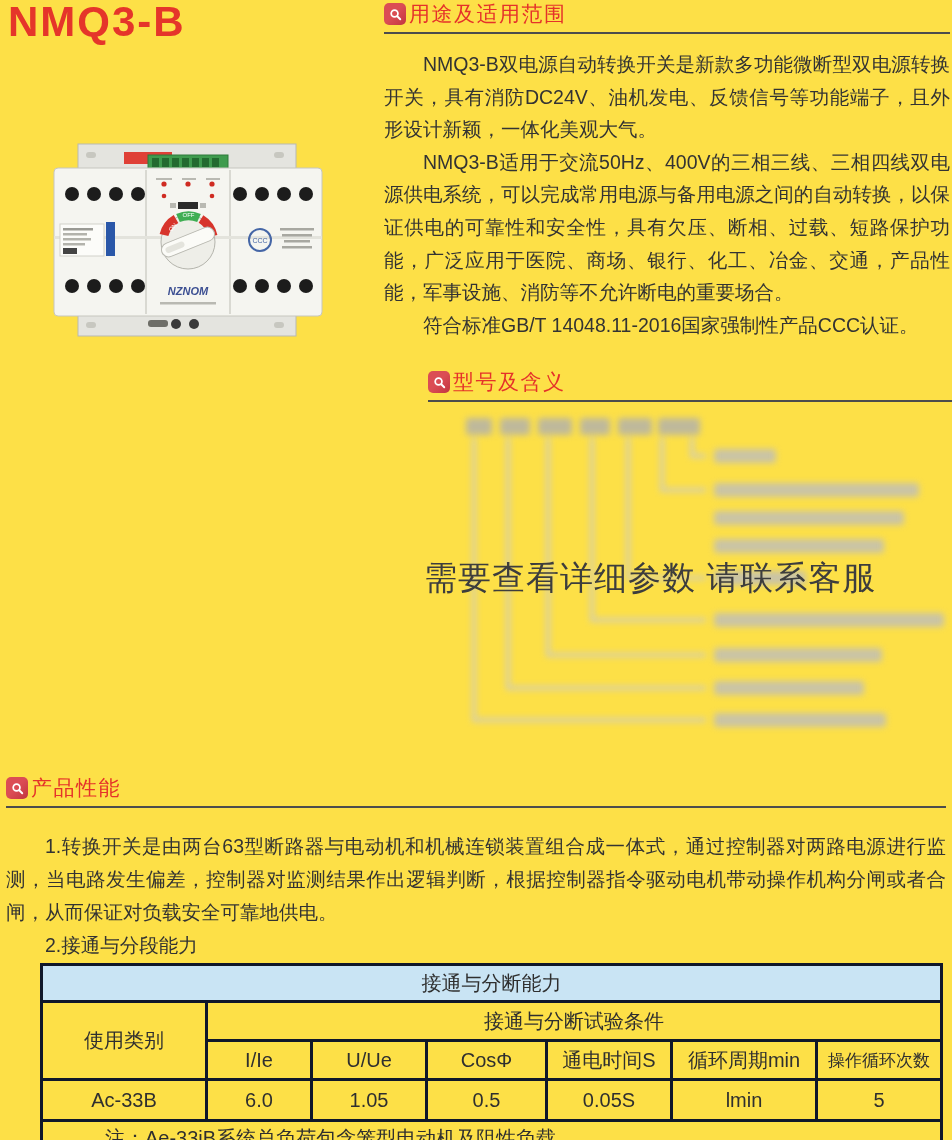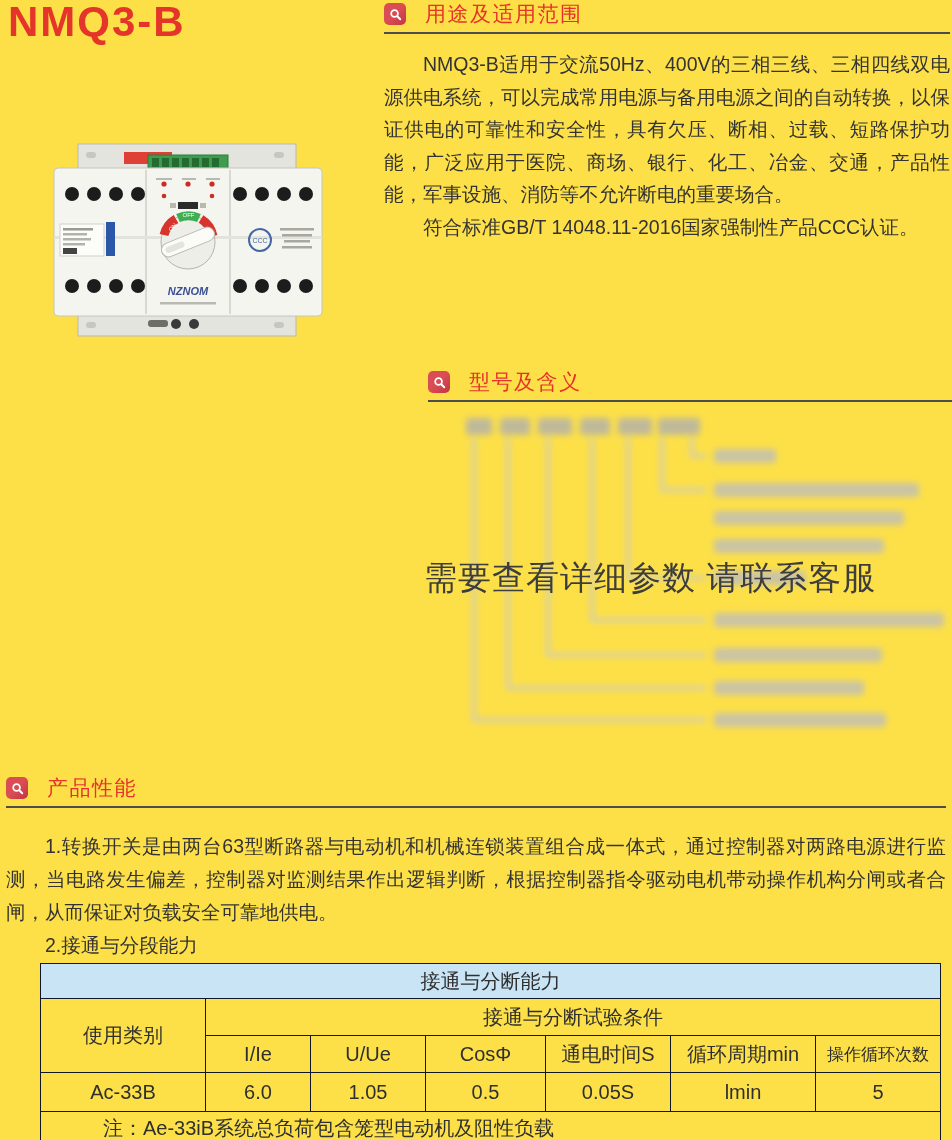--- a/index.html
+++ b/index.html
@@ -8,21 +8,21 @@
 
   
   .brand-title{position:absolute;left:8px;top:-2px;font-size:42px;font-weight:bold;color:#e5352a;letter-spacing:2px;}
   .brand-sub{position:absolute;left:8px;top:46px;font-size:27px;color:#2d2d2d;letter-spacing:.5px;}
 
   
   .photo{position:absolute;left:28px;top:140px;width:322px;height:202px;}
 
   
   .sec{position:absolute;}
-  .sec-head{display:flex;align-items:center;gap:19px;height:24px;}
+  .sec-head{display:flex;align-items:center;gap:3px;height:24px;}
   .sec-icon{flex:0 0 22px;width:22px;height:22px;border-radius:5px;
     background:linear-gradient(135deg,#db4d54 48%,#c23540 100%);
     display:flex;align-items:center;justify-content:center;}
   .sec-title{color:#e5322a;font-size:21px;letter-spacing:1.5px;}
   .sec-rule{border:none;border-top:2px solid #4c4c4c;margin:6px 0 0 0;}
 
   .para{font-size:19.5px;line-height:32.6px;text-align:justify;text-indent:2em;color:#333;margin:0;}
 
   .right-col{position:absolute;left:384px;top:2px;width:566px;}
   .right-col .text-block{margin-top:14px;}
@@ -32,21 +32,21 @@
   .overlay-notice{position:absolute;left:424px;top:556px;width:528px;font-size:33px;color:#3d3d3d;
     letter-spacing:1px;white-space:nowrap;}
 
   
   .perf-text{position:absolute;left:6px;top:830px;width:940px;}
   .perf-text p{margin:0;}
   .perf-sub{font-size:19.5px;line-height:33px;text-indent:2em;color:#333;margin:0;}
 
   
   .spec-table{position:absolute;left:40px;top:963px;width:900px;border-collapse:collapse;table-layout:fixed;}
-  .spec-table td{border:1px solid #0f172a;text-align:center;font-size:20px;color:#2f2f2f;padding:0;
+  .spec-table td{border:3px solid #0f172a;text-align:center;font-size:20px;color:#2f2f2f;padding:0;
     overflow:hidden;white-space:nowrap;}
   .spec-table .t-title{background:#c9e4f4;height:34px;font-size:20px;}
   .spec-table .t-group{height:36px;}
   .spec-table .t-sub{height:36px;}
   .spec-table .t-data{height:38px;border-radius:10px;}
   .spec-table .t-note{height:33px;text-align:left;padding-left:62px;font-size:20px;}
   .small-cell{font-size:17px !important;}
 </style>
 </head>
 <body>
@@ -167,20 +167,21 @@
       <span class="sec-icon">
         <svg width="15" height="15" viewBox="0 0 24 24">
             <circle cx="10.5" cy="10.5" r="5.4" fill="none" stroke="#fff" stroke-width="2.8"></circle>
             <line x1="14.8" y1="14.8" x2="19.6" y2="19.6" stroke="#fff" stroke-width="3" stroke-linecap="round"></line>
           </svg>
       </span>
       <span class="sec-title">用途及适用范围</span>
     </div>
     <hr class="sec-rule">
     <div class="text-block">
+      <p class="para">NMQ3-B双电源自动转换开关是新款多功能微断型双电源转换开关，具有消防DC24V、油机发电、反馈信号等功能端子，且外形设计新颖，一体化美观大气。</p>
       <p class="para">NMQ3-B适用于交流50Hz、400V的三相三线、三相四线双电源供电系统，可以完成常用电源与备用电源之间的自动转换，以保证供电的可靠性和安全性，具有欠压、断相、过载、短路保护功能，广泛应用于医院、商场、银行、化工、冶金、交通，产品性能，军事设施、消防等不允许断电的重要场合。</p>
       <p class="para">符合标准GB/T 14048.11-2016国家强制性产品CCC认证。</p>
     </div>
   </div>
 
   <div class="sec" style="left:384px;top:370px;width:566px;padding-left:44px;">
     <div class="sec-head">
       <span class="sec-icon">
         <svg width="15" height="15" viewBox="0 0 24 24">
             <circle cx="10.5" cy="10.5" r="5.4" fill="none" stroke="#fff" stroke-width="2.8"></circle>

